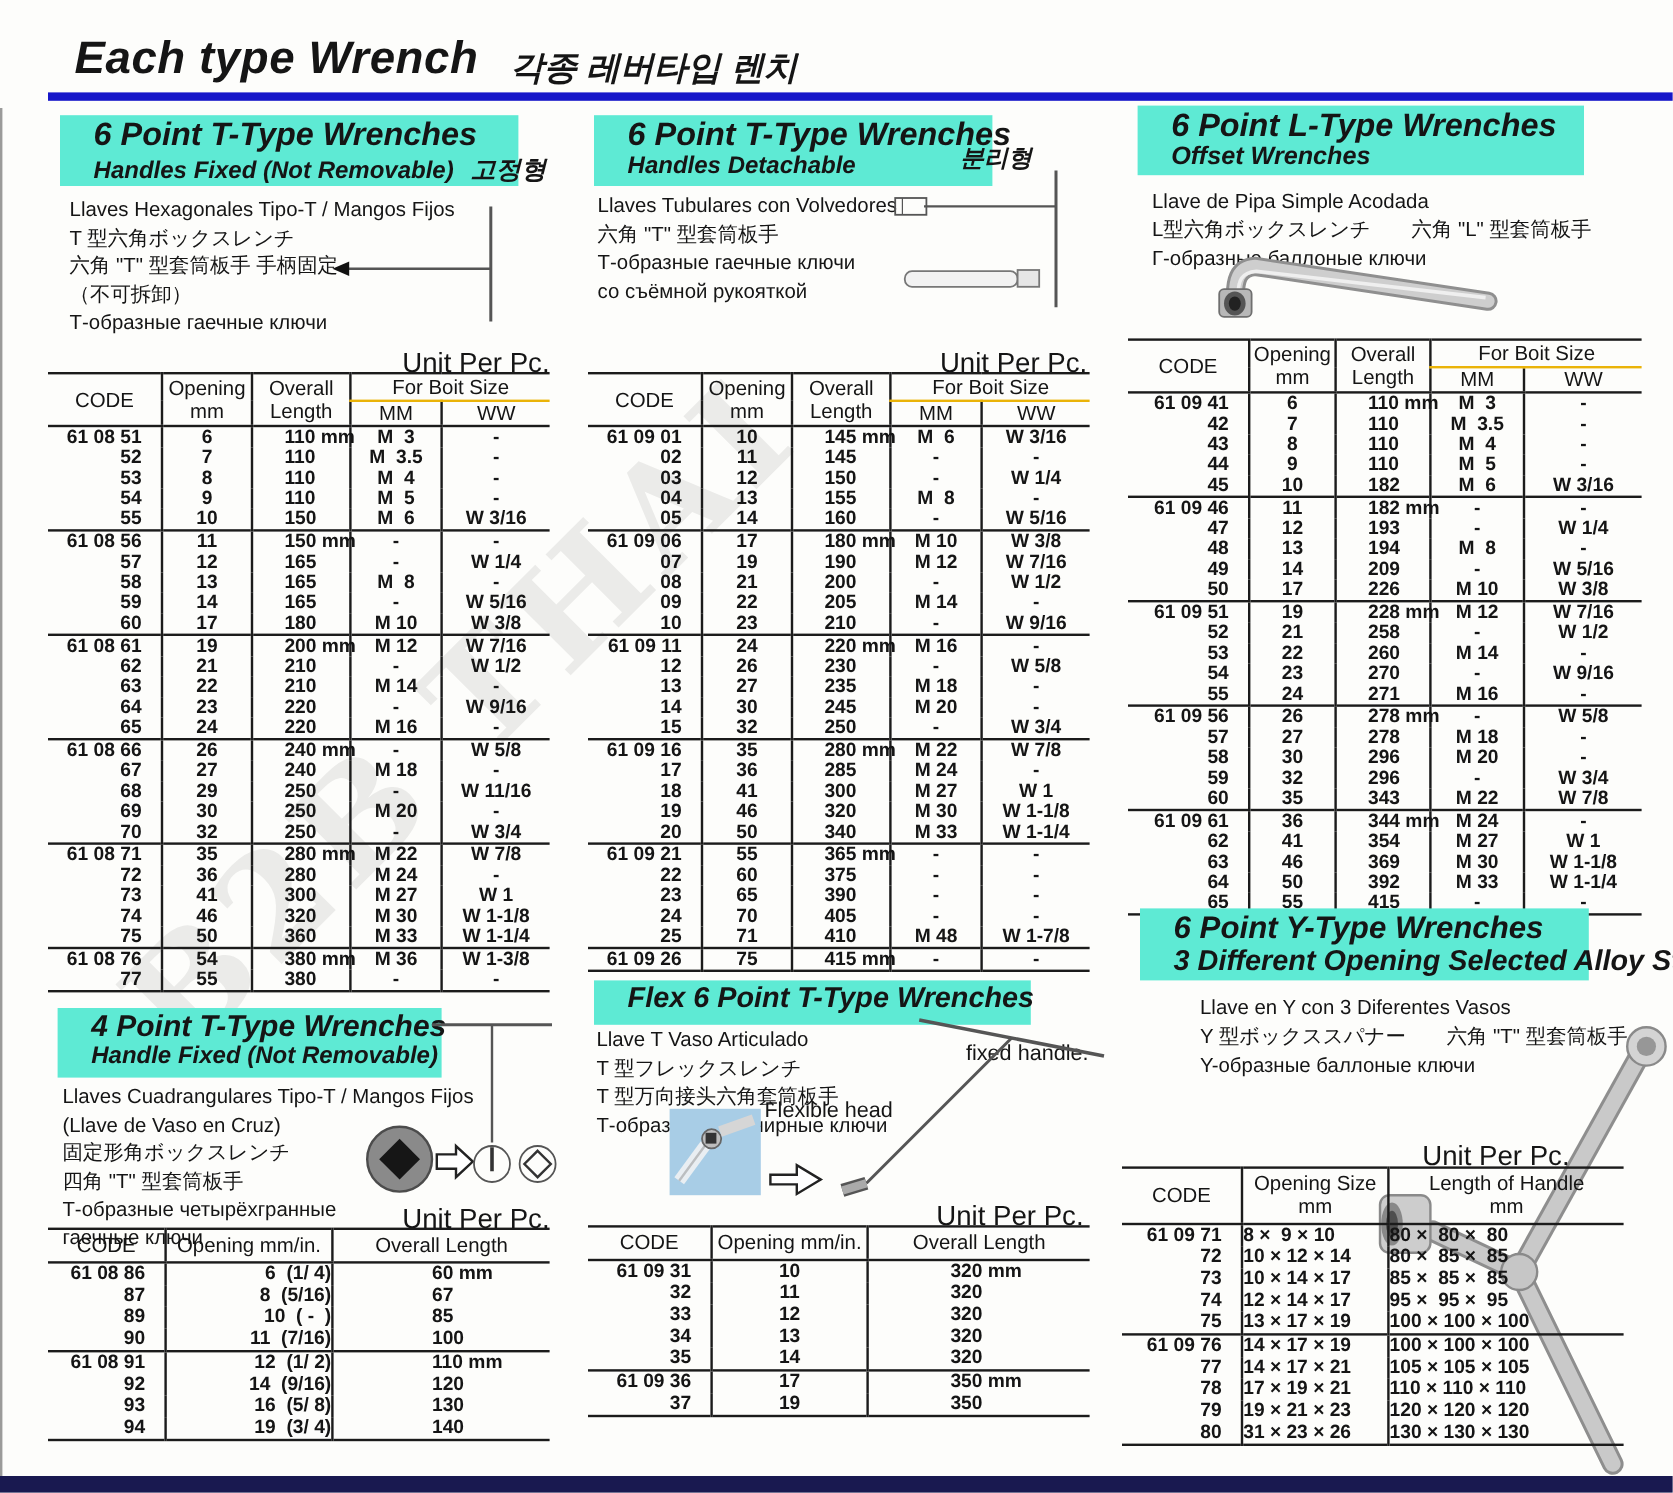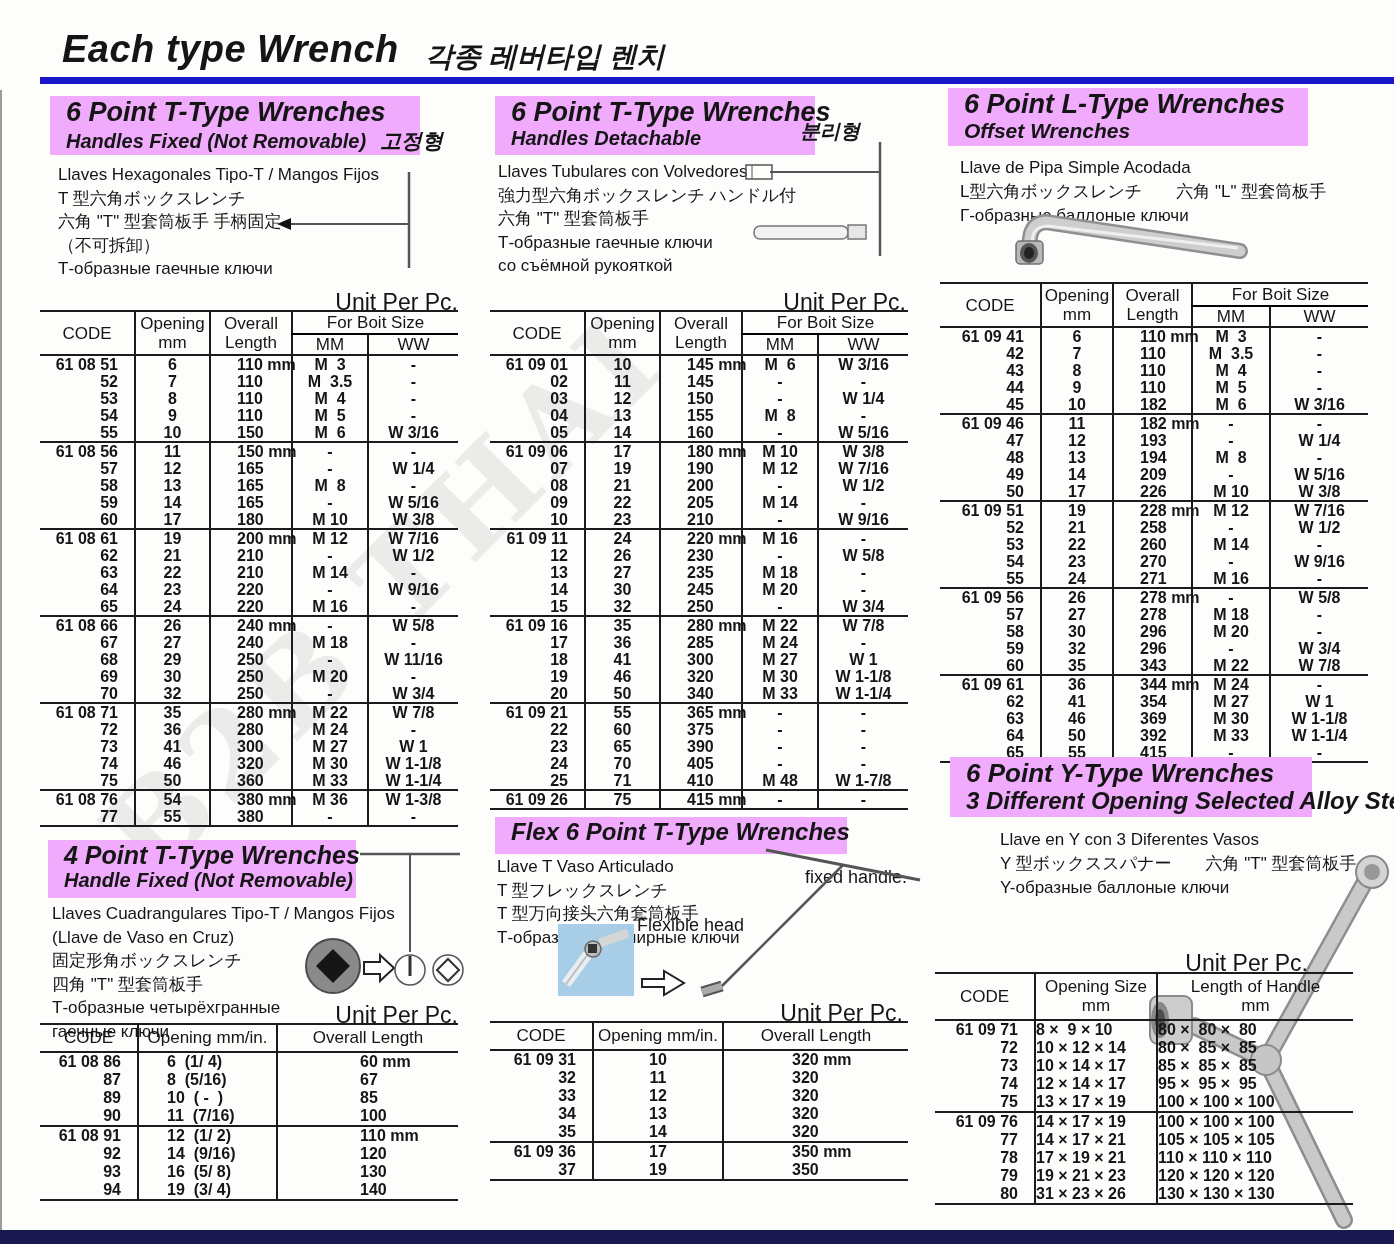--- a/index.html
+++ b/index.html
@@ -8,45 +8,45 @@
   .abs{position:absolute;}
   
   #main-title{left:62px;top:28px;font-size:38px;font-weight:bold;font-style:italic;letter-spacing:0.5px;}
   #main-title-ko{left:425px;top:38px;font-size:28px;font-weight:bold;font-style:italic;}
   #title-rule{left:40px;top:77px;width:1354px;height:7px;background:#1717c9;}
   #edge-line{left:0;top:90px;width:2px;height:1140px;background:#4a4a4a;opacity:.55;}
   #footer-bar{left:0;top:1230px;width:1394px;height:14px;background:#191950;}
   #watermark{left:30px;top:560px;width:640px;font-family:"DejaVu Serif",serif;font-size:118px;font-weight:bold;
              color:rgba(110,110,110,0.12);transform:rotate(-45deg);transform-origin:50% 50%;letter-spacing:8px;white-space:nowrap;}
   
-  .sec-head{background:#f0abfc;padding:2px 8px 2px 16px;}
+  .sec-head{background:#5eead4;padding:2px 8px 2px 28px;}
   .sec-title{font-style:italic;font-weight:bold;line-height:1.08;white-space:nowrap;}
   .sec-sub{font-style:italic;font-weight:bold;white-space:nowrap;}
   .side-label{font-weight:bold;font-style:italic;margin-left:14px;}
   
   .desc .dline{font-size:17px;line-height:23.5px;white-space:pre;}
   .unit{font-size:23px;text-align:right;}
   
   .tbl table{border-collapse:collapse;table-layout:fixed;width:100%;
              border-top:2px solid #1b1b1b;border-bottom:2px solid #1b1b1b;}
   .tbl th{font-weight:normal;font-size:17px;text-align:center;white-space:pre-line;line-height:19px;padding:0;}
   .tbl thead th{border-bottom:2px solid #1b1b1b;}
-  .tbl th.h-bolt{height:21px;border-bottom:2px solid #000000;}
+  .tbl th.h-bolt{height:21px;border-bottom:2px solid #eab308;}
   .tbl th.h-sub{height:19px;}
   .tbl th.h-plain{padding:3px 0 4px 0;}
   .tbl td{font-weight:bold;font-size:16px;height:17px;line-height:17px;padding:0;white-space:pre;vertical-align:middle;}
   .t18 td{height:18px;line-height:18px;}
   .vl{border-left:2px solid #1b1b1b;}
   tbody tr.gs td{border-top:2px solid #1b1b1b;}
   td.code{text-align:right;padding-right:16px;}
   td.open{text-align:center;}
   td.len{text-align:left;padding-left:26px;}
   td.mm{text-align:center;}
   td.ww{text-align:center;}
-  #t4 td.open{text-align:left;padding-left:28px;}
+  #t4 td.open{text-align:right;padding-left:28px;}
   #t4 td.len{padding-left:82px;}
   #t5 td.len{padding-left:68px;}
   #t6 td.open{text-align:left;padding-left:0;}
   #t6 td.len{text-align:left;padding-left:0;}
   
   #s1h{left:50px;top:96px;width:346px;height:55px;} #s1h .sec-title{font-size:27px;} #s1h .sec-sub{font-size:20px;} #s1h .side-label{font-size:21px;}
   #s1d{left:58px;top:163px;}
   #s1unit{left:300px;top:289px;width:158px;}
   #s1t{left:40px;top:310px;width:418px;}
   #s4h{left:48px;top:840px;width:284px;height:54px;} #s4h .sec-title{font-size:25px;} #s4h .sec-sub{font-size:20px;}
@@ -410,21 +410,20 @@
     </div>
 </div>
 
 <div class="abs sec-head" id="s2h">
   <div class="sec-title">6 Point T-Type Wrenches</div>
   <div class="sec-sub">Handles Detachable</div>
 </div>
 <div class="abs" id="s2side">분리형</div>
 <div class="abs desc" id="s2d">
     <div class="dline">Llaves Tubulares con Volvedores</div>
-    <div class="dline">強力型六角ボックスレンチ ハンドル付</div>
     <div class="dline">六角 "T" 型套筒板手</div>
     <div class="dline">Т-образные гаечные ключи</div>
     <div class="dline">со съёмной рукояткой</div>
   </div>
 <svg class="abs" id="s2svg" width="178" height="128">
   <line x1="142" y1="4" x2="142" y2="118" stroke="#555" stroke-width="2.5"></line>
   <line x1="32" y1="34" x2="142" y2="34" stroke="#555" stroke-width="2"></line>
   <rect x="8" y="27" width="26" height="14" fill="none" stroke="#555" stroke-width="1.5"></rect>
   <line x1="14" y1="27" x2="14" y2="41" stroke="#555" stroke-width="1"></line>
   <rect x="16" y="88" width="94" height="13" rx="6" fill="#f2f2f2" stroke="#777" stroke-width="1.5"></rect>

